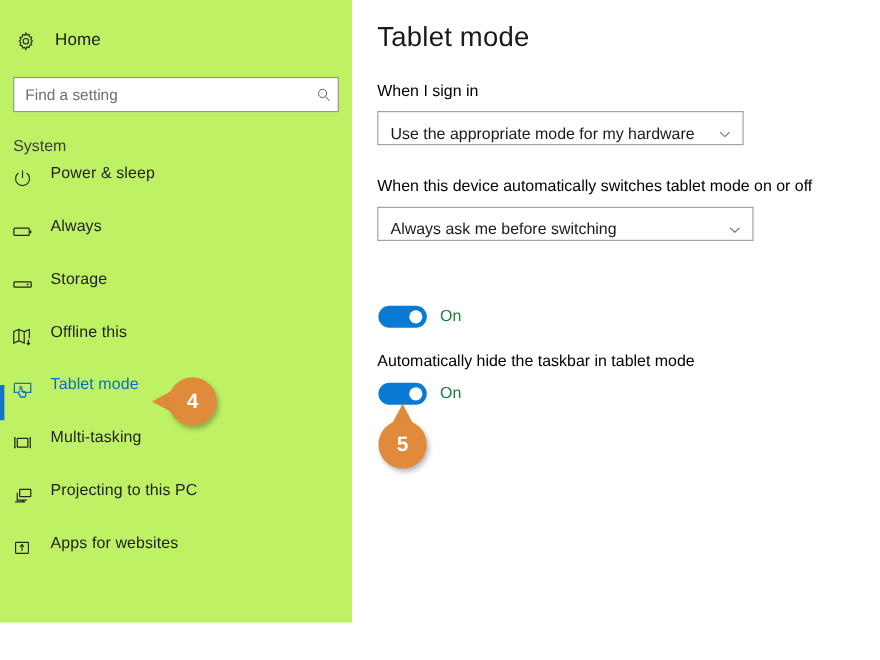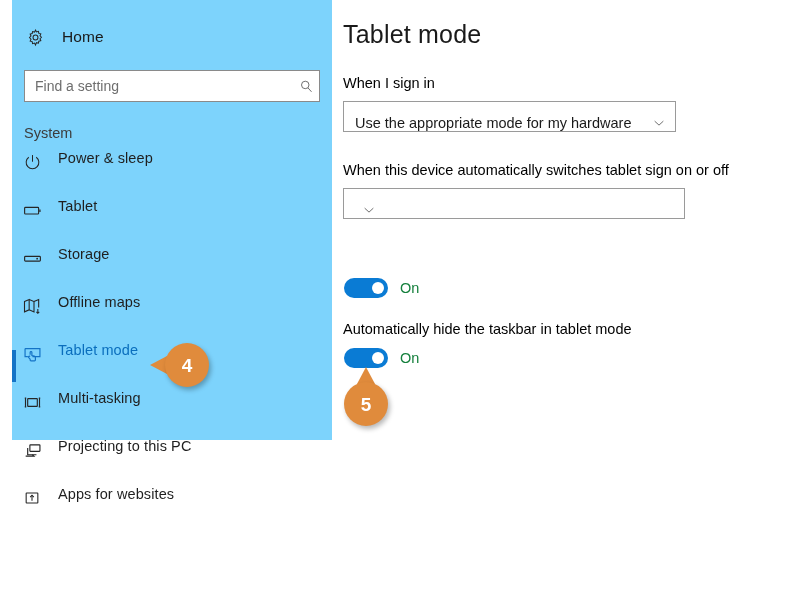--- a/index.html
+++ b/index.html
@@ -15,24 +15,24 @@
   #app {
     position: relative;
     width: 800px;
     height: 600px;
     background: #ffffff;
   }
 
   
   #sidebar {
     position: absolute;
-    left: 12px; top: 0;
+    left: 0; top: 0;
     width: 320px;
-    height: 440px;
-    background: #7dd3fc;
+    height: 566px;
+    background: #bef264;
   }
 
   .home-row {
     position: absolute;
     left: 12px; top: 22px;
     display: flex;
     align-items: center;
     height: 30px;
     cursor: default;
   }
@@ -128,22 +128,22 @@
     font-size: 14.5px;
     color: #000000;
     white-space: nowrap;
   }
   .dropdown {
     position: absolute;
     height: 31px;
     border: 1px solid #9a9a9a;
     background: #ffffff;
     display: flex;
-    align-items: flex-end;
-    padding: 0 8px 0 11px;
+    align-items: flex-start;
+    padding: 12px 8px 0 11px;
     cursor: default;
     gap: 12px;
   }
   .dropdown-value {
     flex: 1;
     font-size: 14.5px;
     color: #1a1a1a;
     white-space: nowrap;
   }
   .chevron { width: 16px; height: 16px; flex: 0 0 16px; margin-left: 6px; }
@@ -248,21 +248,21 @@
         <span class="nav-label">Power &amp; sleep</span>
       </div>
 
       <div class="nav-item">
         <span class="nav-icon">
           <svg width="21" height="21" viewBox="0 0 24 24" fill="none" stroke="#262626" stroke-width="1.3">
             <rect x="3" y="8.5" width="16" height="7.5" rx="1"></rect>
             <path d="M19.8 10.8h1.4v2.9h-1.4z" fill="#262626" stroke="none"></path>
           </svg>
         </span>
-        <span class="nav-label">Tablet</span>
+        <span class="nav-label">Always</span>
       </div>
 
       <div class="nav-item">
         <span class="nav-icon">
           <svg width="21" height="21" viewBox="0 0 24 24" fill="none" stroke="#262626" stroke-width="1.3">
             <rect x="3" y="9.5" width="18" height="5.5" rx="1"></rect>
             <circle cx="17.3" cy="12.2" r="1" fill="#262626" stroke="none"></circle>
           </svg>
         </span>
         <span class="nav-label">Storage</span>
@@ -271,21 +271,21 @@
       <div class="nav-item">
         <span class="nav-icon">
           <svg width="20" height="20" viewBox="0 0 24 24" fill="none" stroke="#262626" stroke-width="1.3">
             <path d="M3 6.5l5.6-2.3v12.4L3 19V6.5z"></path>
             <path d="M8.6 4.2l5.8 2.4v12.5l-5.8-2.5"></path>
             <path d="M14.4 6.6L20 4.3v9.4"></path>
             <line x1="19" y1="15.5" x2="19" y2="20.5"></line>
             <path d="M17.3 19l1.7 1.8 1.7-1.8"></path>
           </svg>
         </span>
-        <span class="nav-label">Offline maps</span>
+        <span class="nav-label">Offline this</span>
       </div>
 
       <div class="nav-item selected">
         <span class="sel-bar"></span>
         <span class="nav-icon">
           <svg width="21" height="21" viewBox="0 0 24 24" fill="none" stroke="#1473c6" stroke-width="1.35">
             <path d="M3.5 5.2h17v9.3H12"></path>
             <path d="M3.5 5.2v9.3h3.2"></path>
             <path d="M9.3 12.2v-2.6a1 1 0 0 1 2 0v3.6l2.8.6a1.6 1.6 0 0 1 1.2 1.6v2.9a1 1 0 0 1-1 1h-4a1 1 0 0 1-1-1v-1l-1.6-1.7a1 1 0 0 1 1.3-1.5l.3.2"></path>
           </svg>
@@ -347,22 +347,23 @@
     <div class="field-label" style="left:0; top:75px;">When I sign in</div>
     <div class="dropdown" style="left:0; top:101px; width:333px;">
       <span class="dropdown-value">Use the appropriate mode for my hardware</span>
       <span class="chevron">
         <svg width="16" height="16" viewBox="0 0 24 24" fill="none" stroke="#6f6f6f" stroke-width="1.5">
           <path d="M5.5 9.2L12 15.2l6.5-6"></path>
         </svg>
       </span>
     </div>
 
-    <div class="field-label" style="left:0; top:162px;">When this device automatically switches tablet sign on or off</div>
+    <div class="field-label" style="left:0; top:162px;">When this device automatically switches tablet mode on or off</div>
     <div class="dropdown" style="left:0; top:188px; width:342px;">
+      <span class="dropdown-value">Always ask me before switching</span>
       <span class="chevron">
         <svg width="16" height="16" viewBox="0 0 24 24" fill="none" stroke="#6f6f6f" stroke-width="1.5">
           <path d="M5.5 9.2L12 15.2l6.5-6"></path>
         </svg>
       </span>
     </div>
 
     <div class="toggle" style="left:1px; top:278px;">
       <span class="knob"></span>
     </div>

